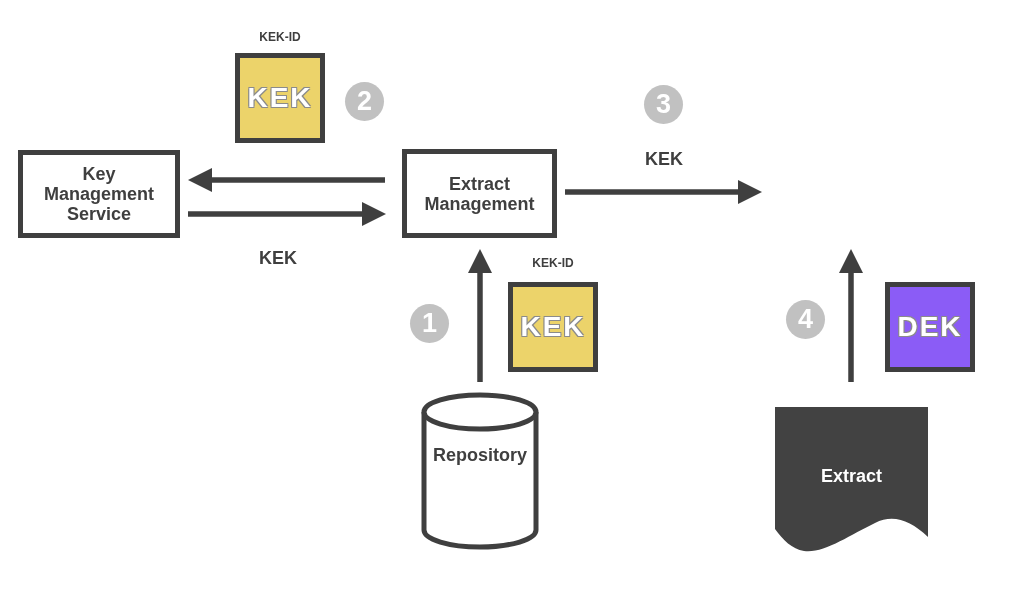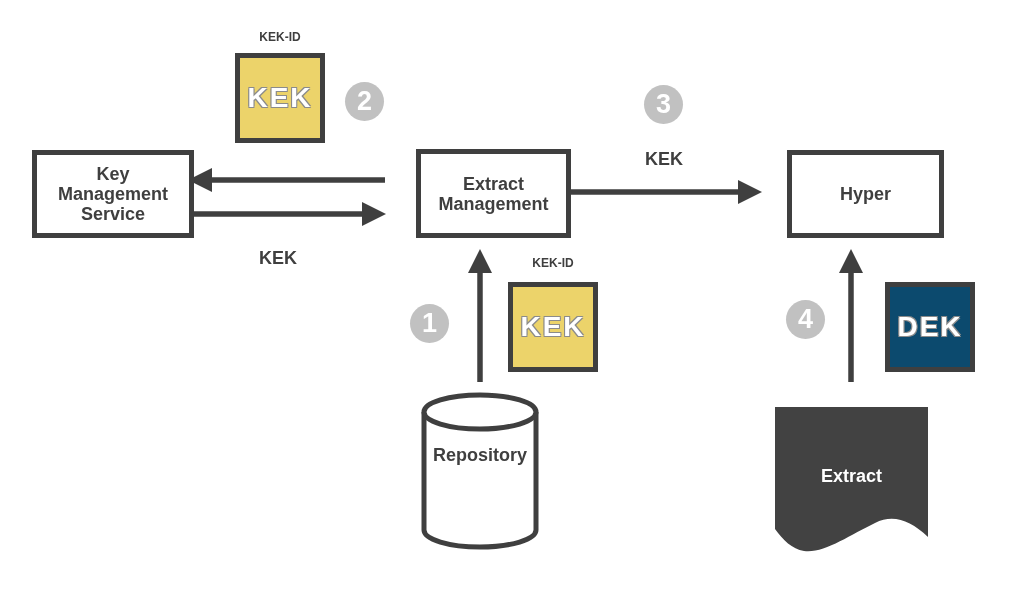--- a/index.html
+++ b/index.html
@@ -23,21 +23,20 @@
     box-sizing: border-box;
     background: #ffffff;
     border: 5px solid #3f3f3f;
     display: flex;
     flex-direction: column;
     align-items: center;
     justify-content: center;
     text-align: center;
     font-size: 18px;
     line-height: 20px;
-    margin-left: 14px;
   }
   #kms-box   { left: 18px;  top: 150px; width: 162px; height: 88px; }
   #em-box    { left: 402px; top: 149px; width: 155px; height: 89px; }
   #hyper-box { left: 773px; top: 150px; width: 157px; height: 88px; }
 
   .key-tile {
     position: absolute;
     box-sizing: border-box;
     width: 90px; height: 90px;
     border: 5px solid #3f3f3f;
@@ -46,21 +45,21 @@
     justify-content: center;
     font-size: 28px;
     letter-spacing: 2px;
     color: #ffffff;
     text-shadow:
       -1px -1px 0 #8b8b8b, 1px -1px 0 #8b8b8b,
       -1px  1px 0 #8b8b8b, 1px  1px 0 #8b8b8b;
   }
   #kek-tile-top { left: 235px; top: 53px;  background: #ecd36a; }
   #kek-tile-mid { left: 508px; top: 282px; background: #ecd36a; }
-  #dek-tile     { left: 885px; top: 282px; background: #0c4a6e; }
+  #dek-tile     { left: 885px; top: 282px; background: #8b5cf6; }
 
   .caption {
     position: absolute;
     width: 90px;
     text-align: center;
     font-size: 12px;
   }
   #kek-id-top { left: 235px; top: 30px; }
   #kek-id-mid { left: 508px; top: 256px; }
 
@@ -142,23 +141,20 @@
     <div>Key</div>
     <div>Management</div>
     <div>Service</div>
   </div>
 
   <div class="node-box" id="em-box">
     <div>Extract</div>
     <div>Management</div>
   </div>
 
-  <div class="node-box" id="hyper-box">
-    <div>Hyper</div>
-  </div>
 
   <div class="caption" id="kek-id-top">KEK-ID</div>
   <div class="key-tile" id="kek-tile-top">
     <span>KEK</span>
   </div>
 
   <div class="caption" id="kek-id-mid">KEK-ID</div>
   <div class="key-tile" id="kek-tile-mid">
     <span>KEK</span>
   </div>

